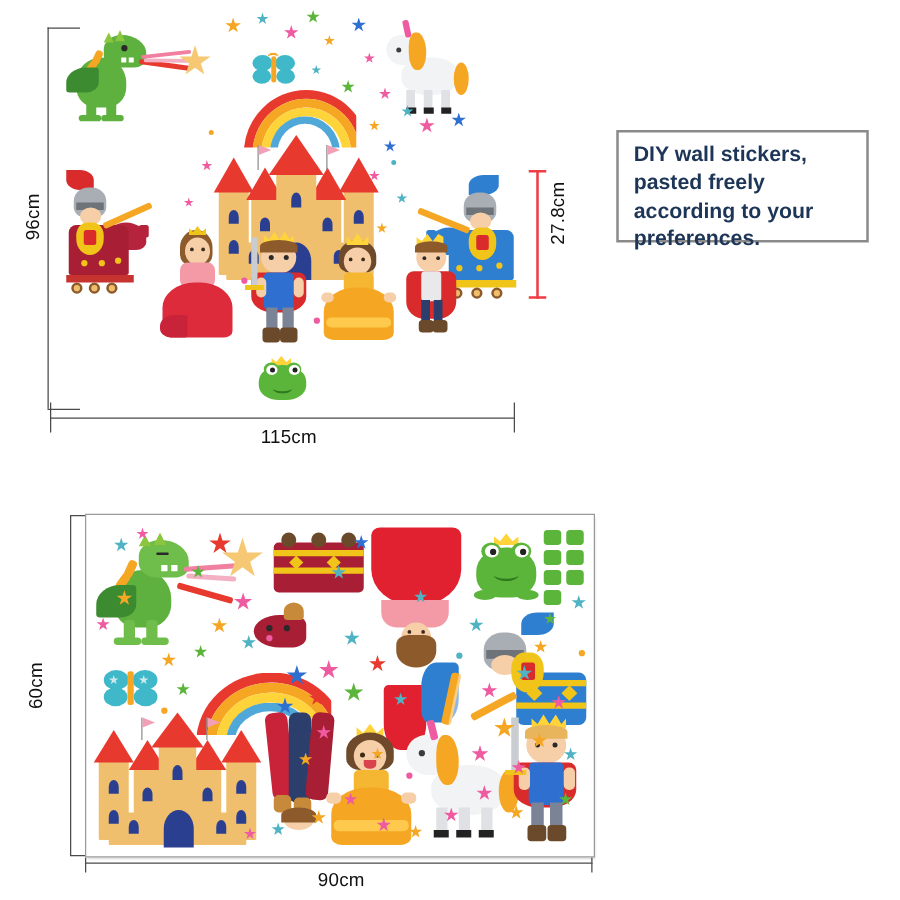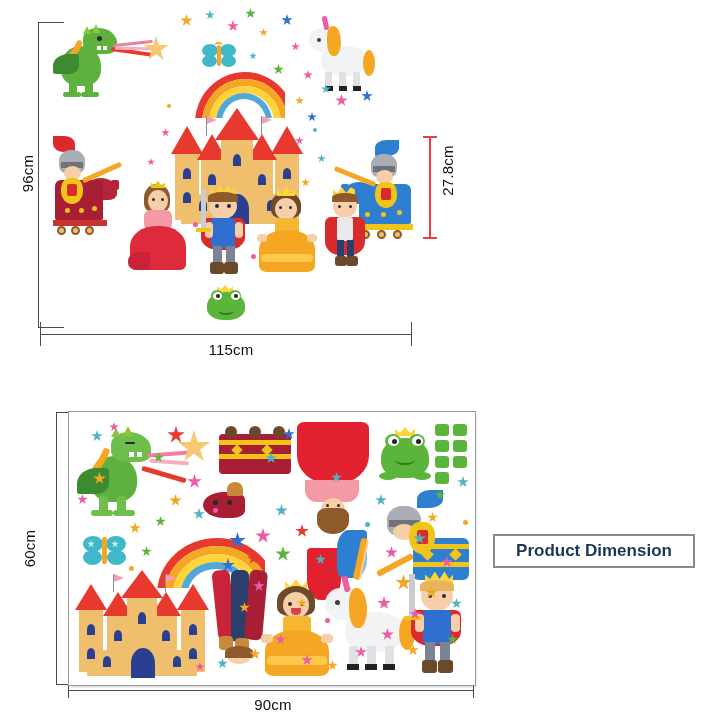--- a/index.html
+++ b/index.html
@@ -335,20 +335,21 @@
       <div class="star" style="left:116px;top:120px;width:9px;height:9px;background:#ef5ba1;"></div>
       <div class="star" style="left:102px;top:150px;width:8px;height:8px;background:#ef5ba1;"></div>
       <div class="star" style="left:256px;top:170px;width:9px;height:9px;background:#f5a623;"></div>
       <div class="dot" style="left:122px;top:96px;width:4px;height:4px;background:#f5a623;"></div>
       <div class="dot" style="left:268px;top:120px;width:4px;height:4px;background:#4fb3c4;"></div>
       <div class="dot" style="left:148px;top:214px;width:5px;height:5px;background:#ef5ba1;"></div>
       <div class="dot" style="left:206px;top:246px;width:5px;height:5px;background:#ef5ba1;"></div>
     </div>
   </div>
 
+  <div class="callout" id="diy-callout">DIY wall stickers, pasted freely according to your preferences.</div>
 
   <div>
     <div class="dim-line-v" style="left:56px;top:412px;height:272px;"></div>
     <div class="dim-tick-h" style="left:56px;top:412px;width:14px;"></div>
     <div class="dim-tick-h" style="left:56px;top:684px;width:14px;"></div>
     <div class="dim-label dim-label-v" style="left:4px;top:540px;width:50px;text-align:center;">60cm</div>
   </div>
 
   <div>
     <div class="dim-line-h" style="left:68px;top:690px;width:406px;"></div>
@@ -627,15 +628,14 @@
       <div class="star" style="left:148px;top:246px;width:11px;height:11px;background:#4fb3c4;"></div>
       <div class="star" style="left:126px;top:250px;width:10px;height:10px;background:#ef5ba1;"></div>
       <div class="dot" style="left:60px;top:154px;width:5px;height:5px;background:#f5a623;"></div>
       <div class="dot" style="left:144px;top:96px;width:5px;height:5px;background:#ef5ba1;"></div>
       <div class="dot" style="left:296px;top:110px;width:5px;height:5px;background:#4fb3c4;"></div>
       <div class="dot" style="left:256px;top:206px;width:5px;height:5px;background:#ef5ba1;"></div>
       <div class="dot" style="left:394px;top:108px;width:5px;height:5px;background:#f5a623;"></div>
     </div>
   </div>
 
-  <div class="callout" id="dim-callout">Product Dimension</div>
 
 </div>
 
 </body></html>

